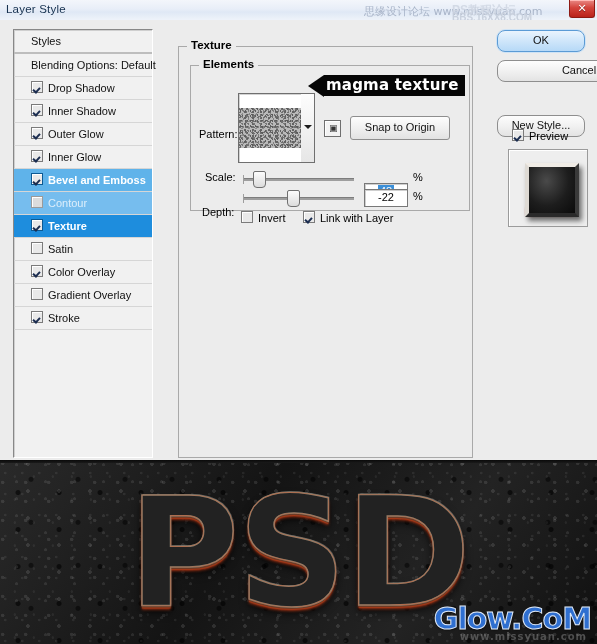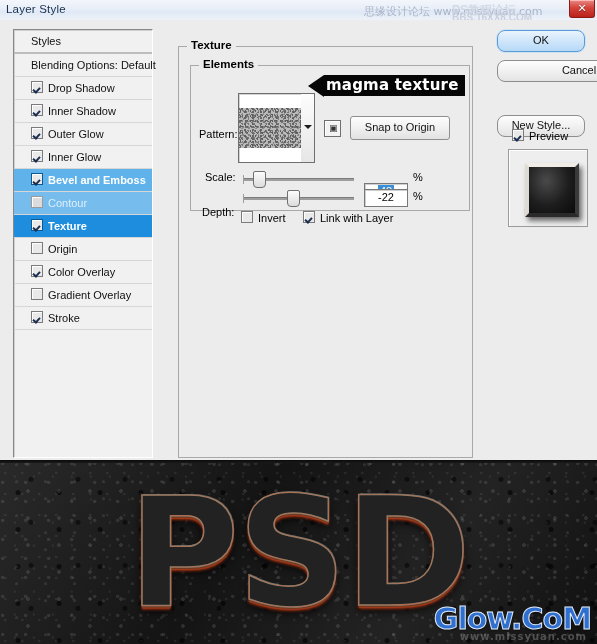--- a/index.html
+++ b/index.html
@@ -292,21 +292,21 @@
       <div class="st-row sel-light">
         <span class="cb on"></span><span>Bevel and Emboss</span>
       </div>
       <div class="st-row sub sel-dim">
         <span class="cb gray"></span><span>Contour</span>
       </div>
       <div class="st-row sub sel-strong">
         <span class="cb on"></span><span>Texture</span>
       </div>
       <div class="st-row">
-        <span class="cb"></span><span>Origin</span>
+        <span class="cb"></span><span>Satin</span>
       </div>
       <div class="st-row">
         <span class="cb on"></span><span>Color Overlay</span>
       </div>
       <div class="st-row">
         <span class="cb"></span><span>Gradient Overlay</span>
       </div>
       <div class="st-row">
         <span class="cb on"></span><span>Stroke</span>
       </div>

